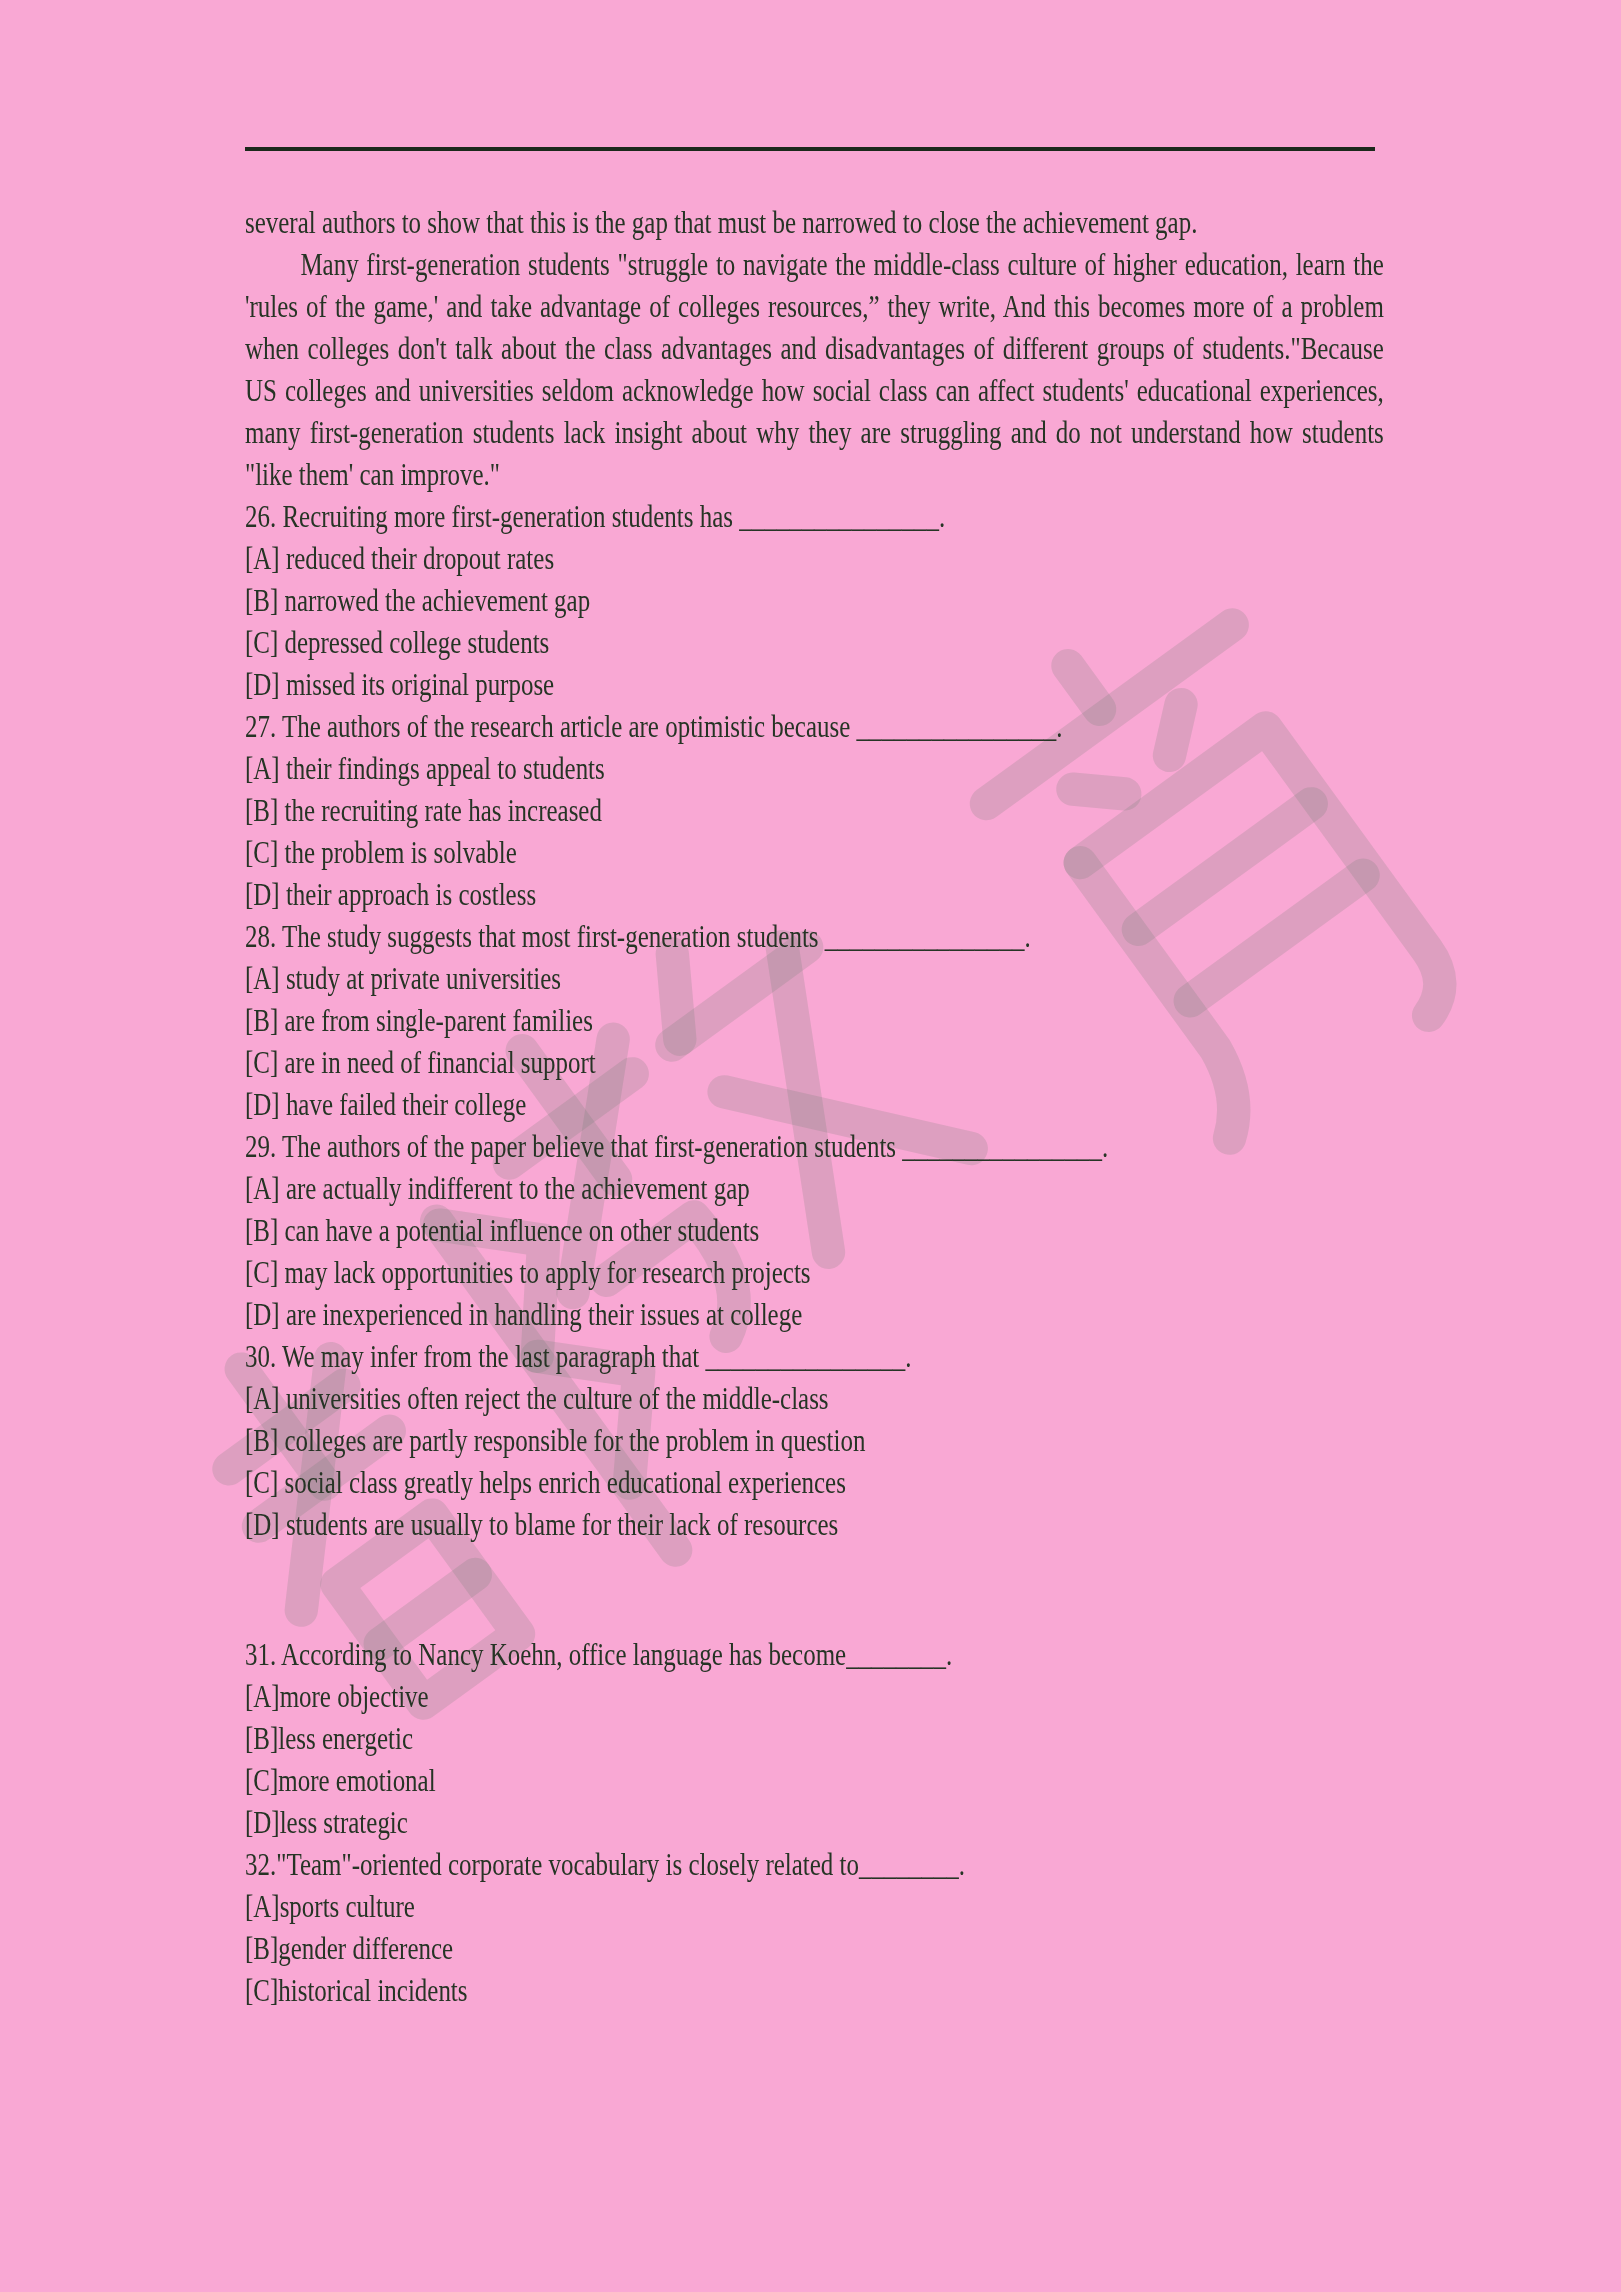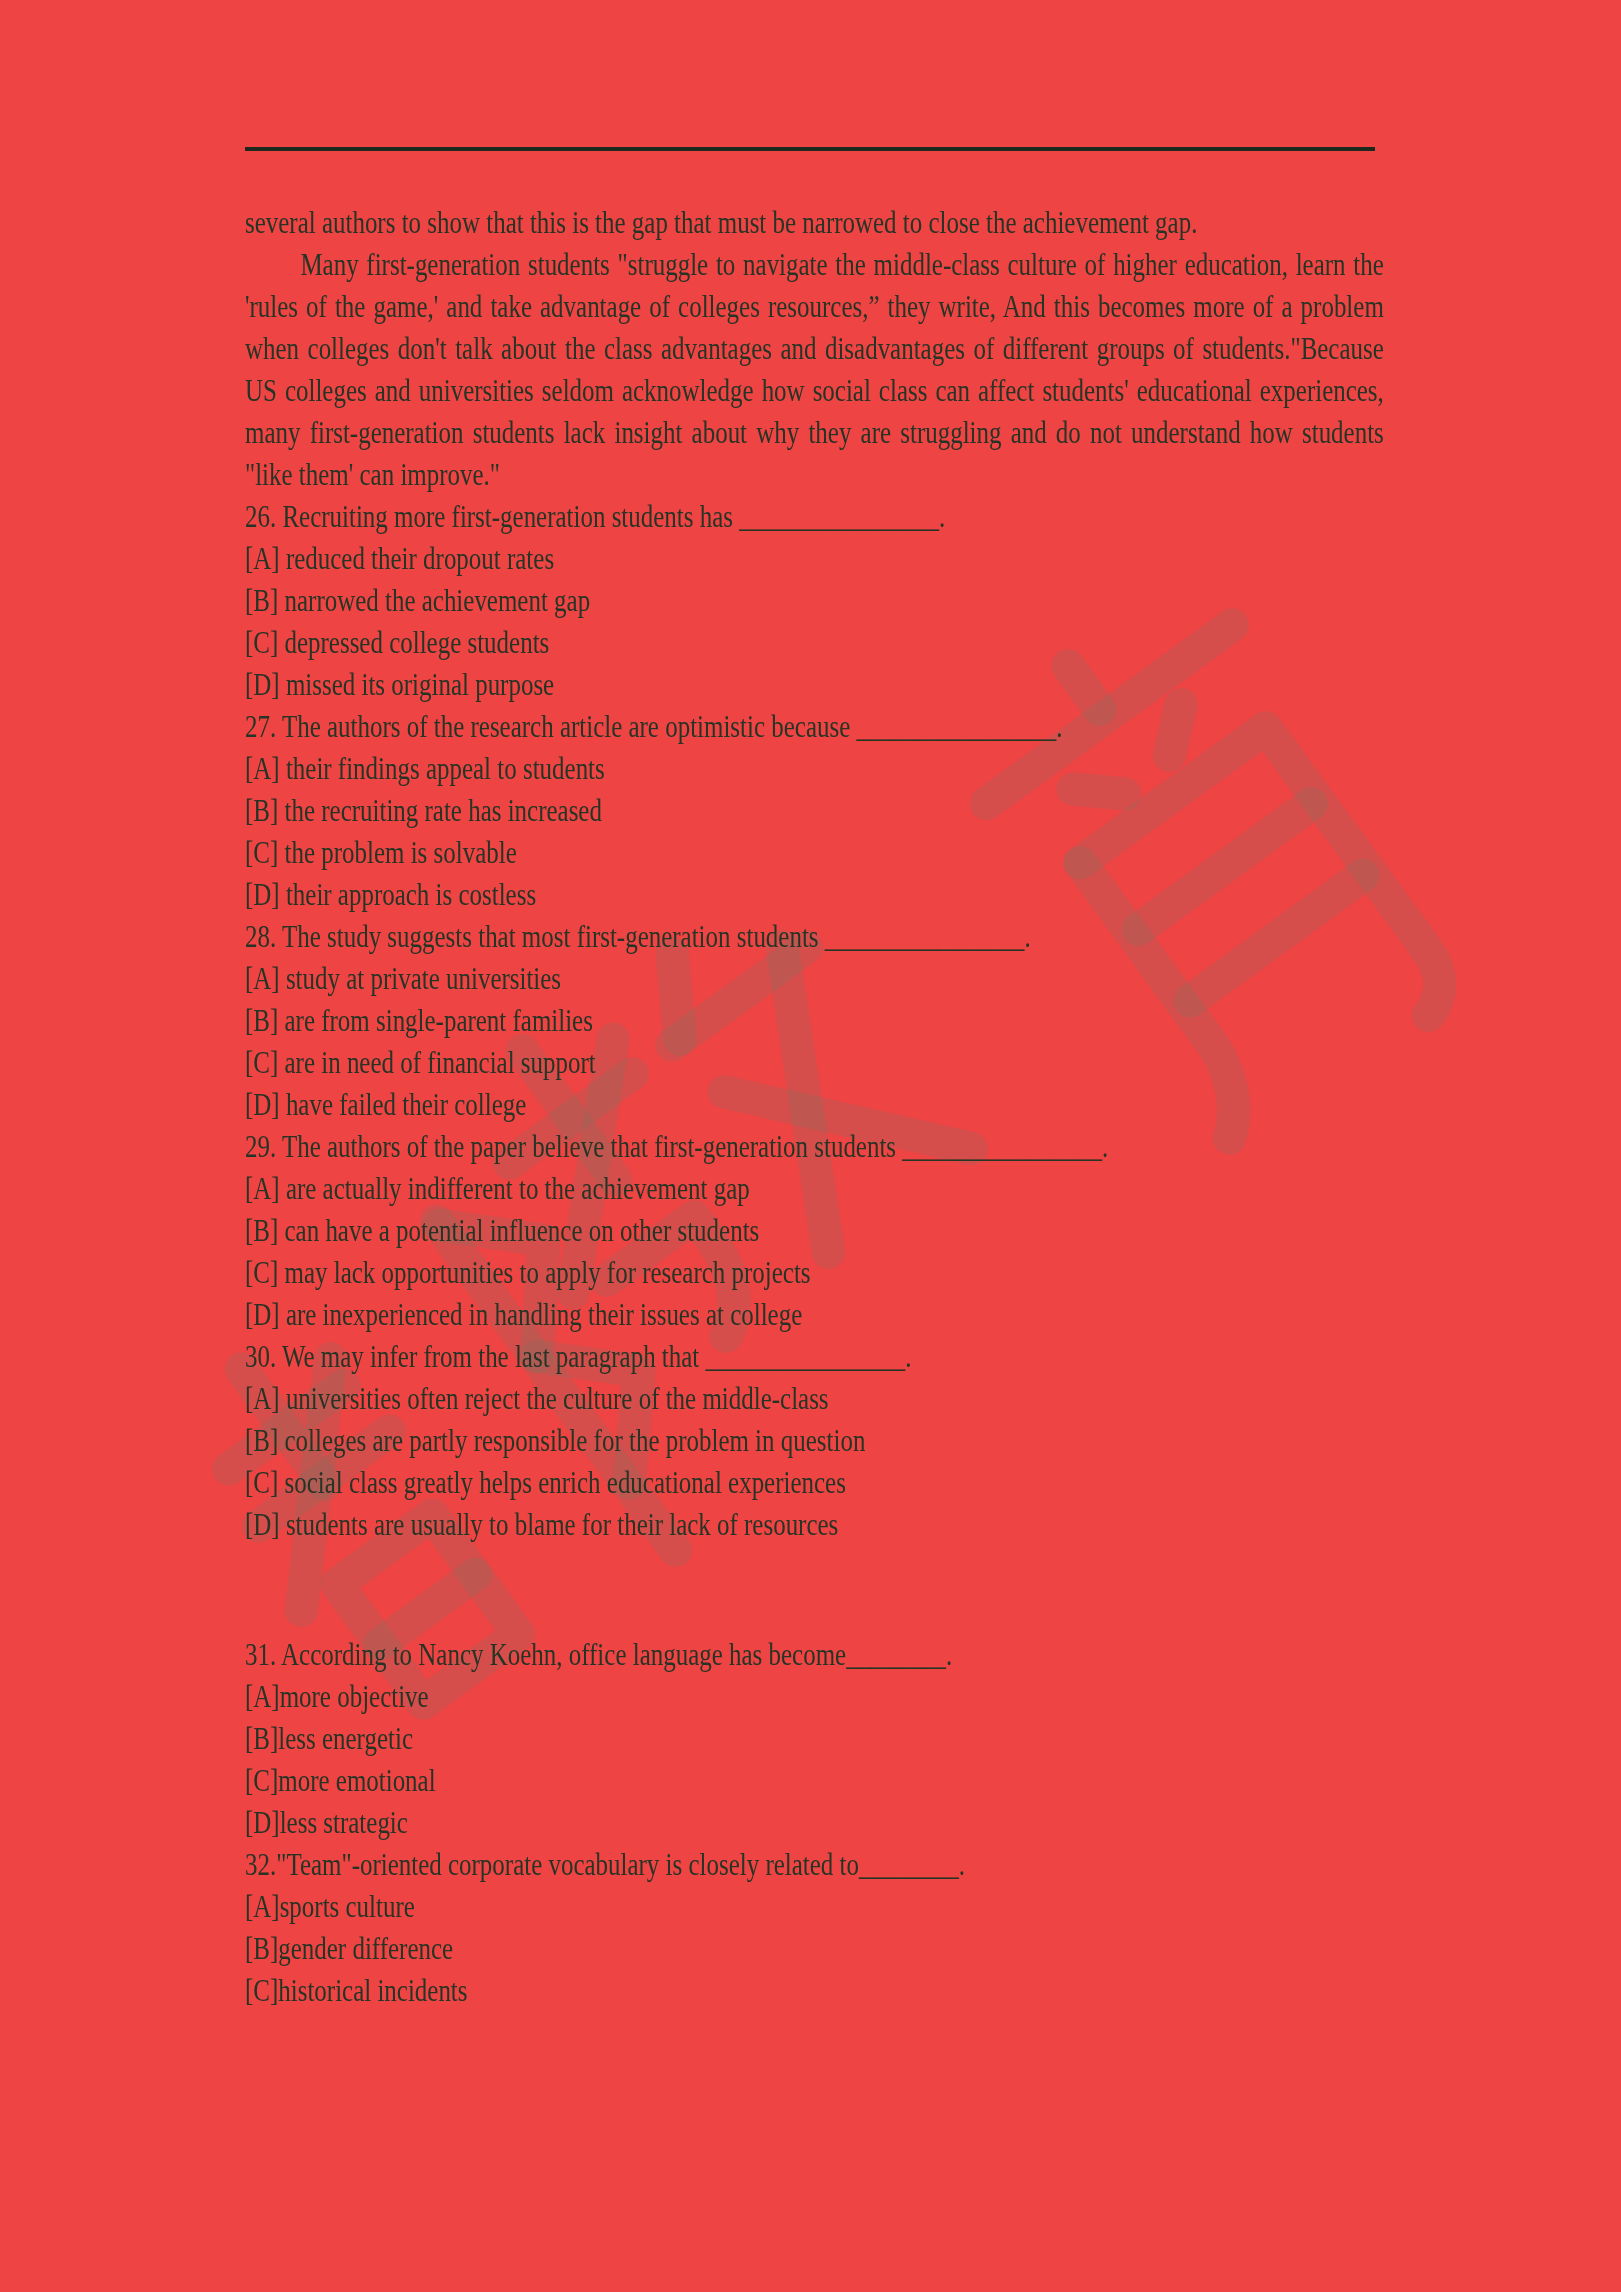--- a/index.html
+++ b/index.html
@@ -4,21 +4,21 @@
 <style>
   html, body { margin: 0; padding: 0; }
   body {
     width: 1621px; height: 2293px;
     position: relative;
     overflow: hidden;
     font-family: "Liberation Serif", serif;
   }
   .page {
     position: absolute; inset: 0;
-    background: #ef4444;
+    background: #f9a8d4;
   }
   .rule {
     position: absolute;
     left: 245px; top: 147px;
     width: 1130px; height: 3.9px;
     background: #1c291c;
     z-index: 2;
   }
   .watermark {
     position: absolute; inset: 0;

